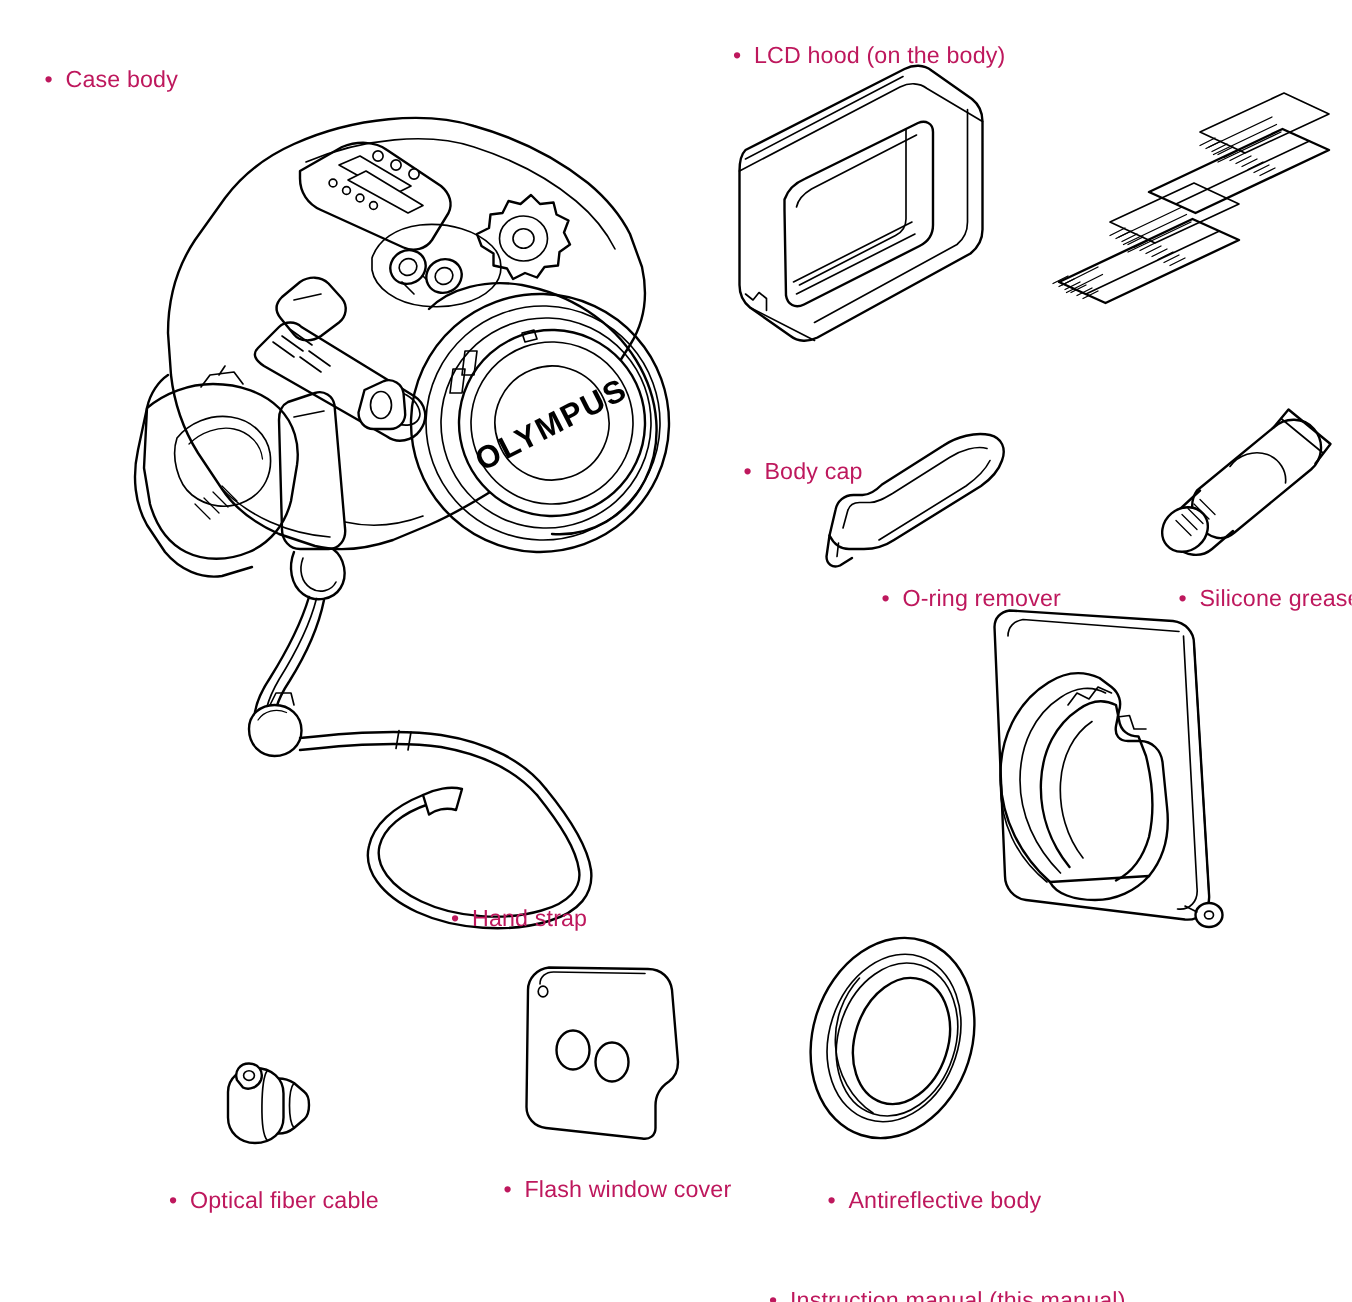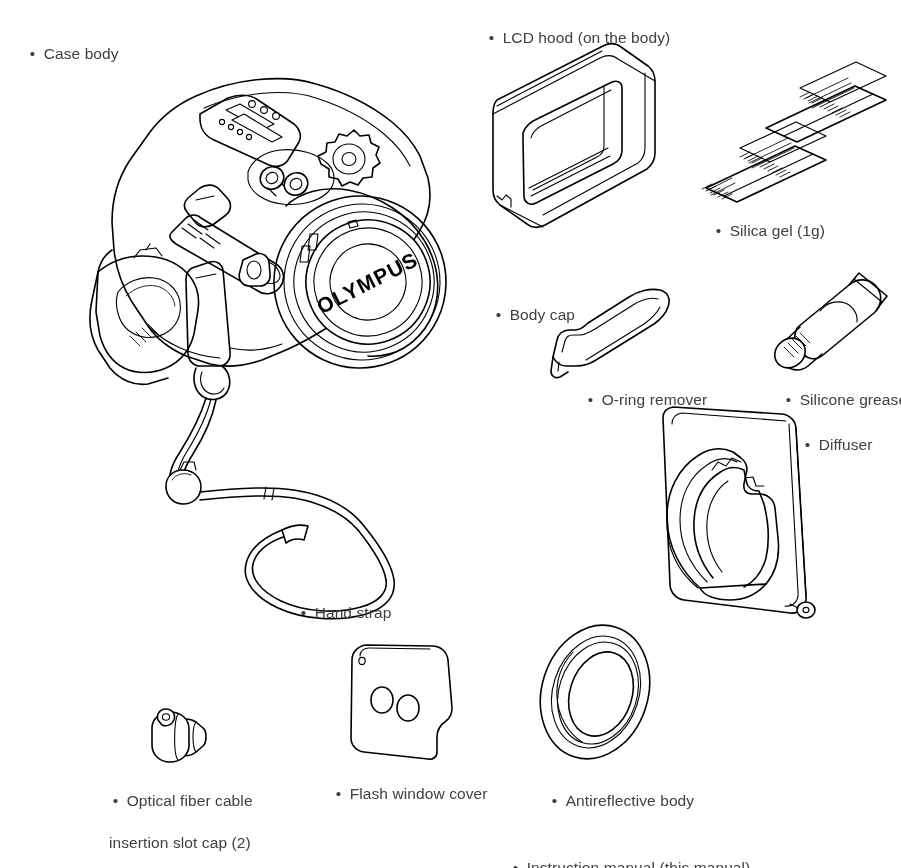--- a/index.html
+++ b/index.html
@@ -20,21 +20,21 @@
     left: 0; top: 0;
     width: 901px;
     height: 868px;
   }
   
   .label {
     position: absolute;
     font-family: "Liberation Sans", sans-serif;
     font-size: 15.5px;
     line-height: 21px;
-    color: #404040;
+    color: #be185d;
     white-space: pre;
     letter-spacing: 0.1px;
   }
   .label .bullet {
     display: inline-block;
     width: 14px;
     vertical-align: top;
   }
   .label .txt {
     display: inline-block;
@@ -432,47 +432,40 @@
   </div>
 
   <div class="label" style="left:12px; top:22px;">
     <span class="bullet">•</span><span class="txt">Case body</span>
   </div>
 
   <div class="label" style="left:471px; top:6px;">
     <span class="bullet">•</span><span class="txt">LCD hood (on the body)</span>
   </div>
 
-  <div class="label" style="left:698px; top:199px;">
-    <span class="bullet">•</span><span class="txt">Silica gel (1g)</span>
-  </div>
 
   <div class="label" style="left:570px; top:368px;">
     <span class="bullet">•</span><span class="txt">O-ring remover</span>
   </div>
 
   <div class="label" style="left:478px; top:283px;">
     <span class="bullet">•</span><span class="txt">Body cap</span>
   </div>
 
   <div class="label" style="left:768px; top:368px;">
     <span class="bullet">•</span><span class="txt">Silicone grease</span>
   </div>
 
-  <div class="label" style="left:787px; top:413px;">
-    <span class="bullet">•</span><span class="txt">Diffuser</span>
-  </div>
 
   <div class="label" style="left:283px; top:581px;">
     <span class="bullet">•</span><span class="txt">Hand strap</span>
   </div>
 
   <div class="label" style="left:95px; top:769px;">
     <span class="bullet">•</span><span class="txt">Optical fiber cable</span>
-    <span class="l2">insertion slot cap (2)</span>
   </div>
 
   <div class="label" style="left:318px; top:762px;">
     <span class="bullet">•</span><span class="txt">Flash window cover</span>
   </div>
 
   <div class="label" style="left:534px; top:769px;">
     <span class="bullet">•</span><span class="txt">Antireflective body</span>
   </div>
 

